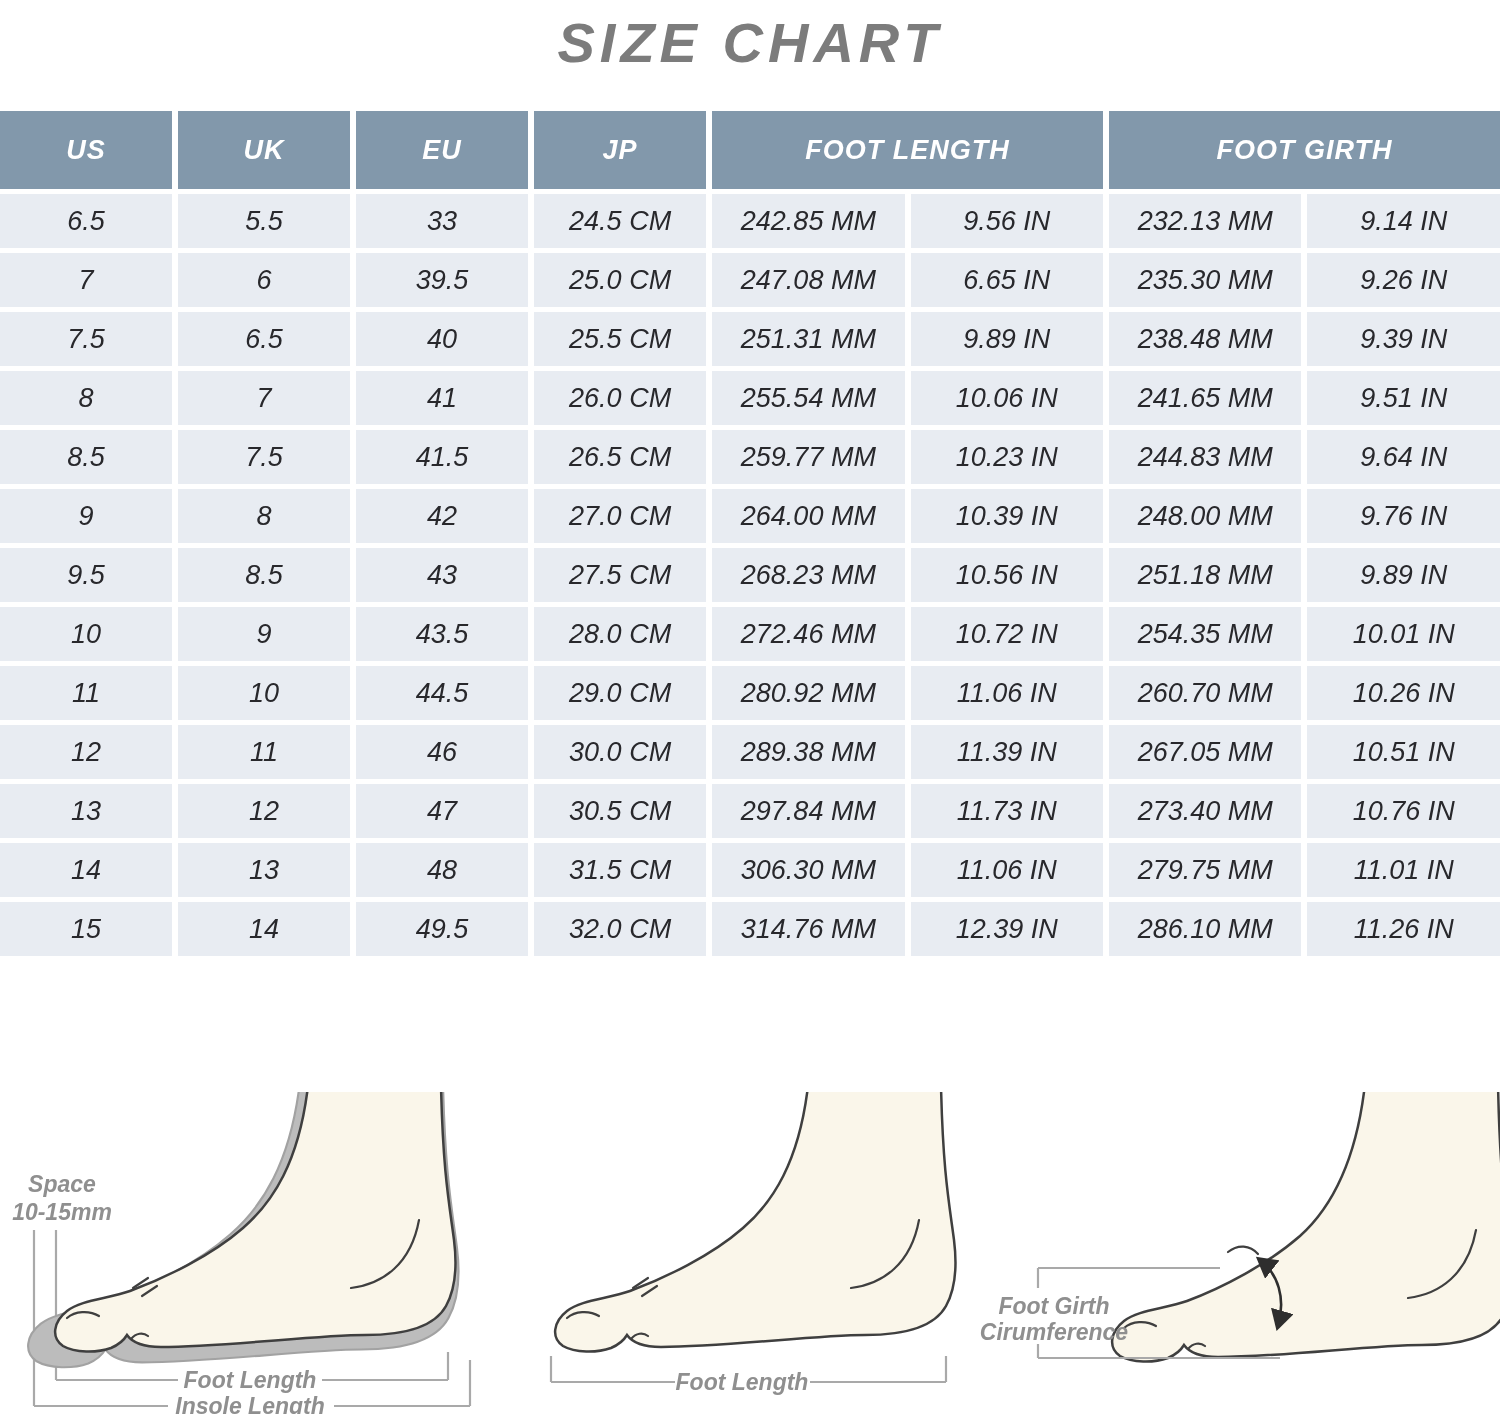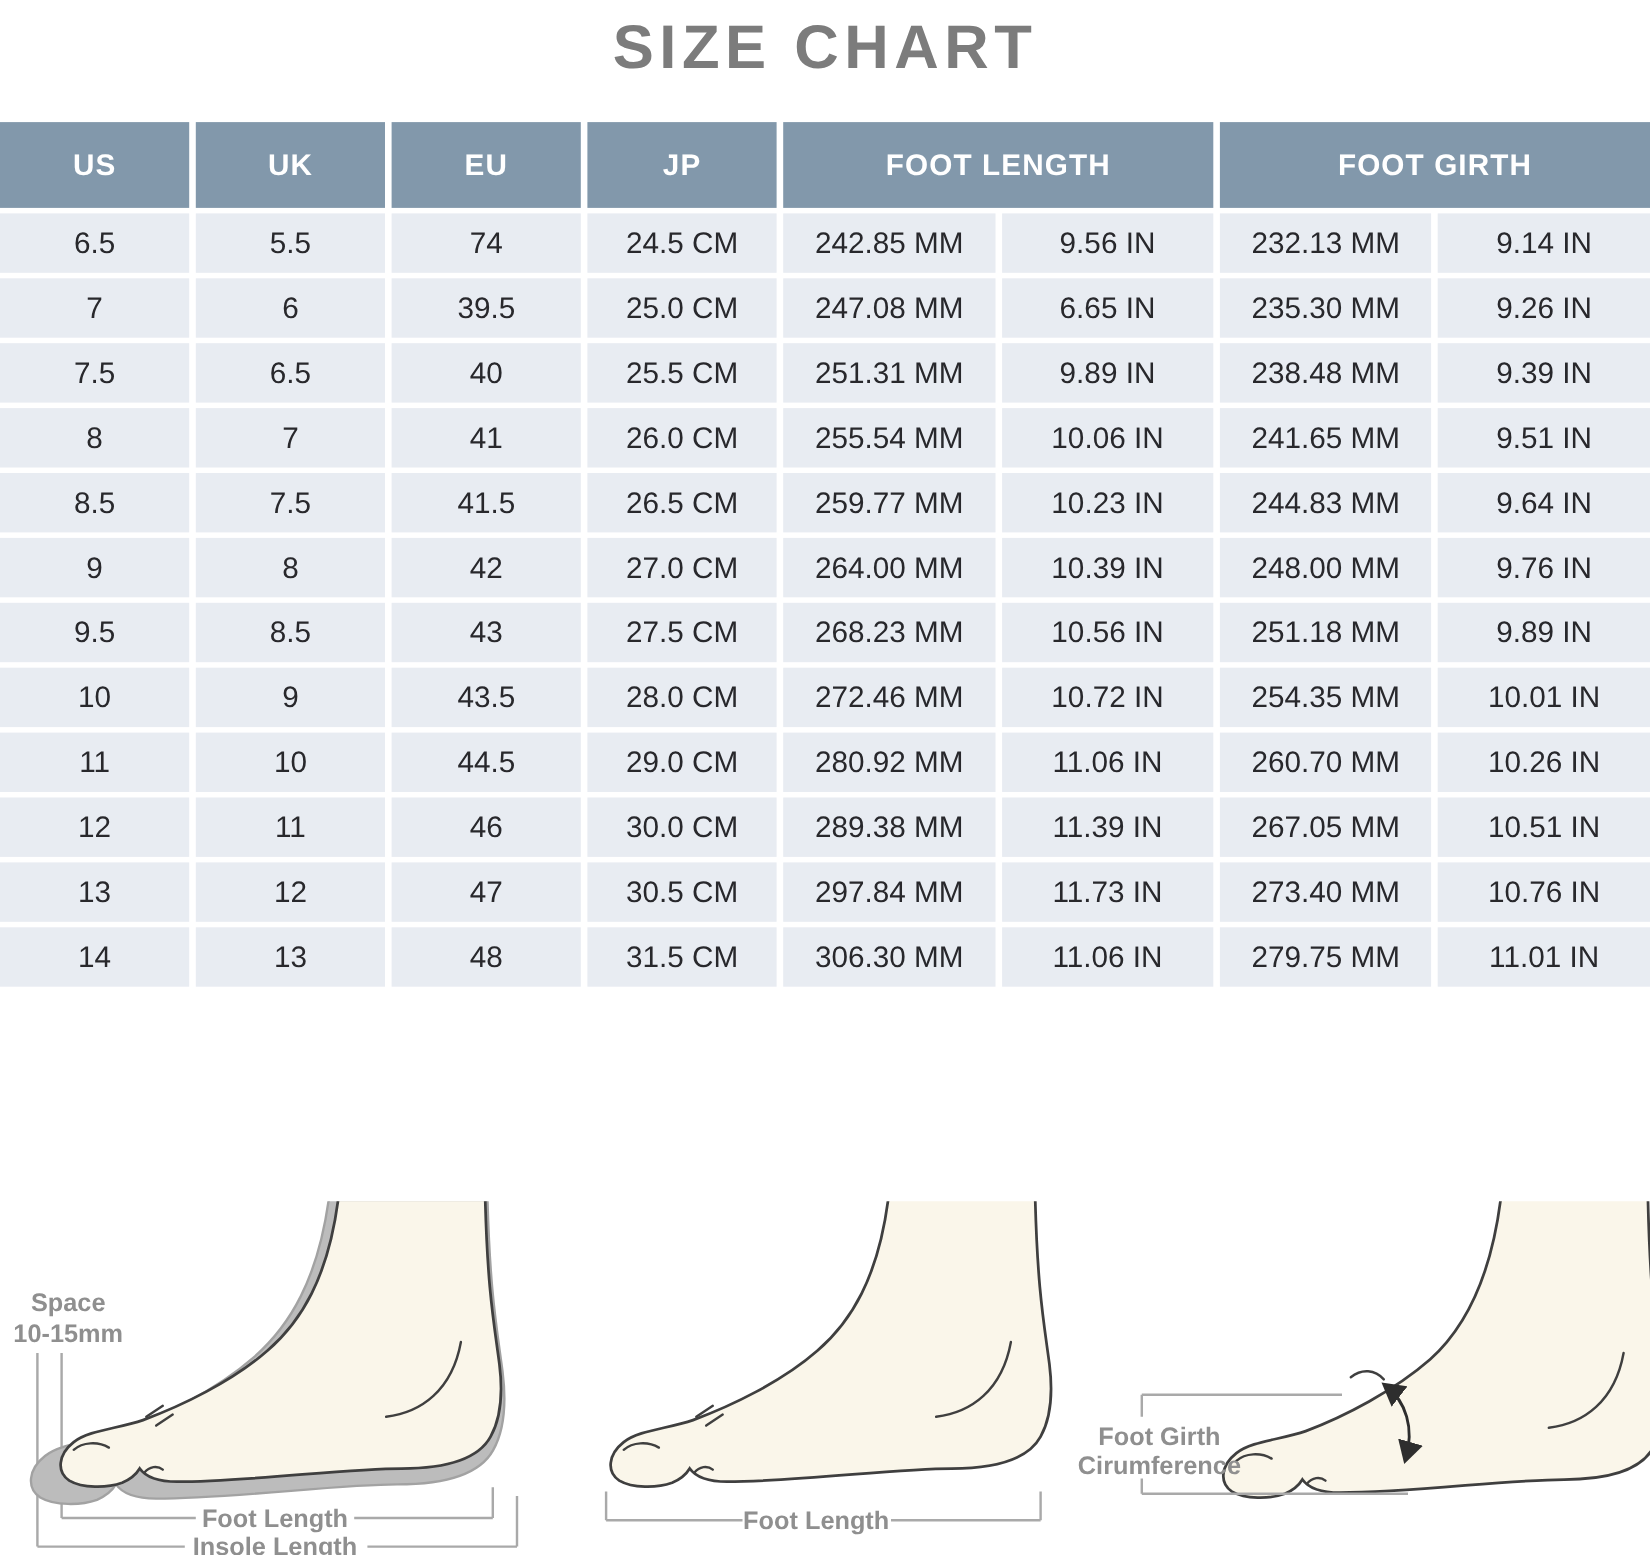--- a/index.html
+++ b/index.html
@@ -9,21 +9,21 @@
     --label-color:#8f8f8f;
     --cell-text:#28282c;
     --foot-fill:#faf6ea;
     --foot-outline:#3f3f3f;
     --insole-fill:#bcbcbc;
     --dim-line:#a9a9a9;
   }
   *{box-sizing:border-box;margin:0;padding:0;}
   html,body{width:1500px;height:1414px;background:#ffffff;overflow:hidden;
     font-family:"Liberation Sans",sans-serif;}
-  .page{width:1500px;height:1414px;position:relative;}
+  .page{width:1500px;height:1414px;position:relative;font-style:italic;}
   .page-title{
     text-align:center;
     font-size:56px;
     font-weight:700;
     letter-spacing:5px;
     color:var(--title-color);
     padding-top:10px;
     height:106px;
   }
   .table-wrap{width:1500px;overflow:hidden;}
@@ -102,21 +102,21 @@
           <th>EU</th>
           <th>JP</th>
           <th colspan="2">FOOT LENGTH</th>
           <th colspan="2">FOOT GIRTH</th>
         </tr>
       </thead>
       <tbody id="size-rows">
           <tr>
             <td>6.5</td>
             <td>5.5</td>
-            <td>74</td>
+            <td>33</td>
             <td>24.5 CM</td>
             <td>242.85 MM</td>
             <td>9.56 IN</td>
             <td>232.13 MM</td>
             <td>9.14 IN</td>
           </tr>
           <tr>
             <td>7</td>
             <td>6</td>
             <td>39.5</td>
@@ -218,20 +218,30 @@
           </tr>
           <tr>
             <td>14</td>
             <td>13</td>
             <td>48</td>
             <td>31.5 CM</td>
             <td>306.30 MM</td>
             <td>11.06 IN</td>
             <td>279.75 MM</td>
             <td>11.01 IN</td>
+          </tr>
+          <tr>
+            <td>15</td>
+            <td>14</td>
+            <td>49.5</td>
+            <td>32.0 CM</td>
+            <td>314.76 MM</td>
+            <td>12.39 IN</td>
+            <td>286.10 MM</td>
+            <td>11.26 IN</td>
           </tr>
         </tbody>
     </table>
   </div>
 
   <div class="diagrams">
 
     <svg class="diagram" width="500" height="322" viewBox="0 0 500 322">
 
       <path class="dim" d="M34,138 V314 M56,138 V288"></path>

